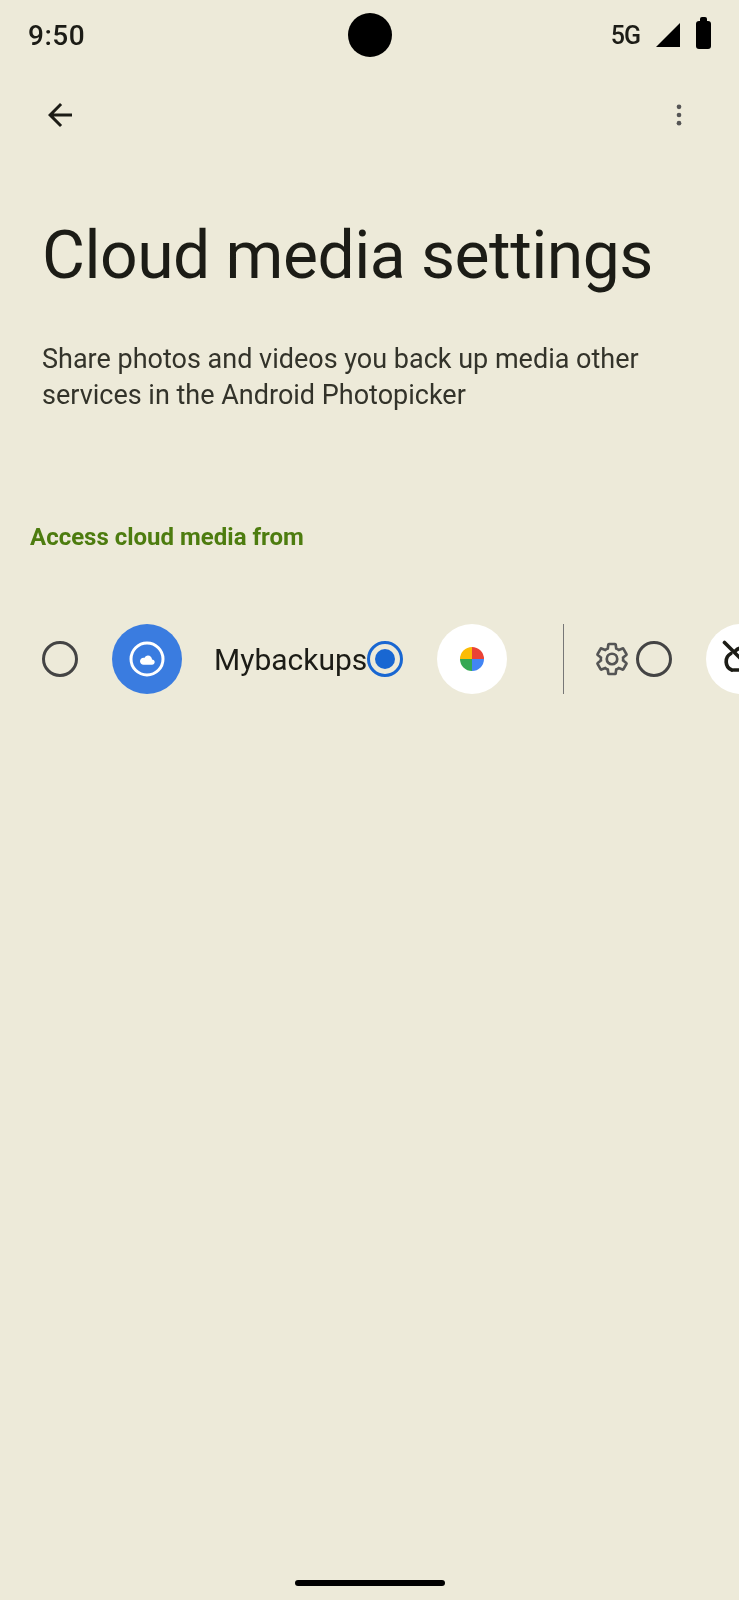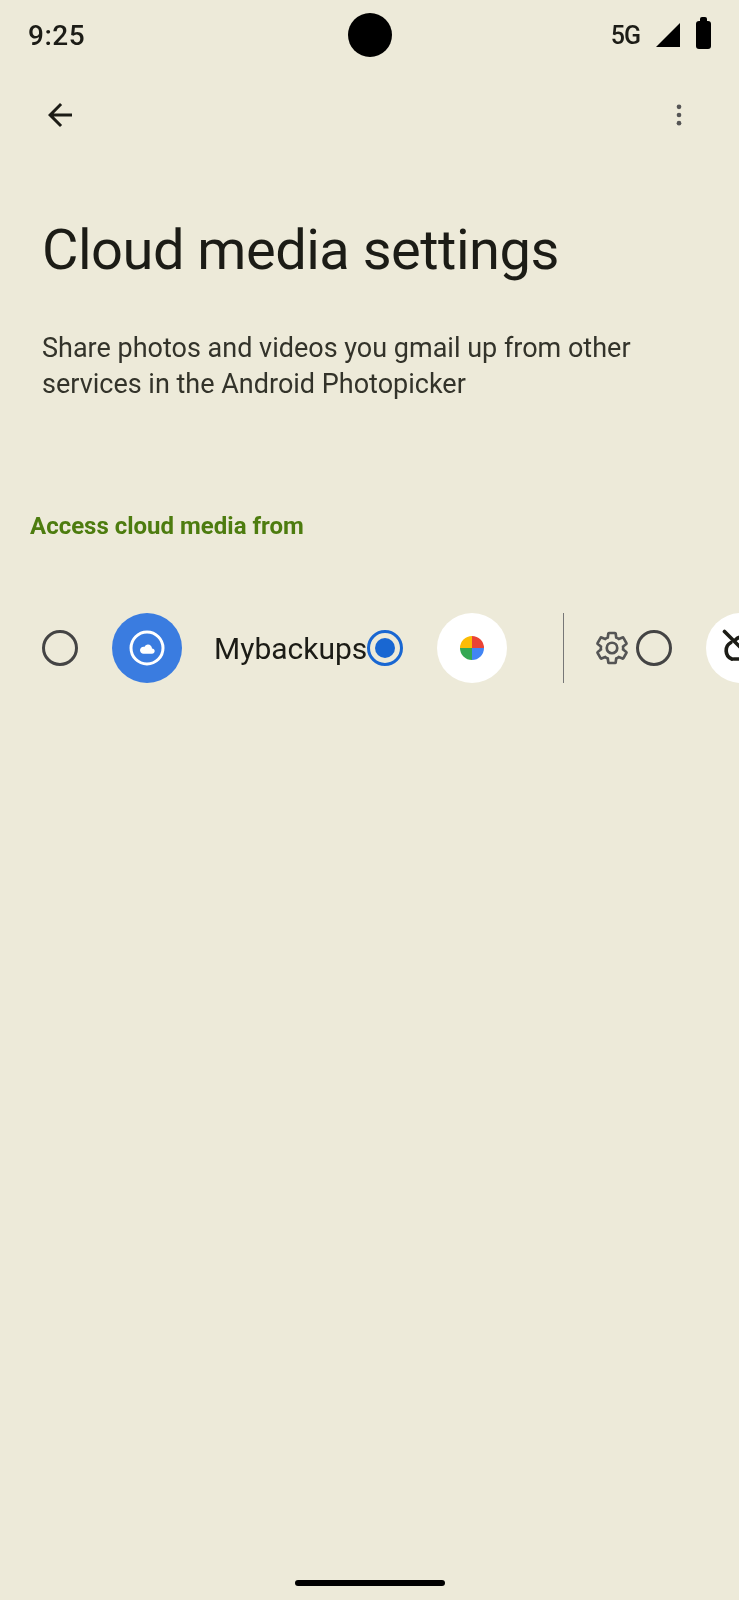--- a/index.html
+++ b/index.html
@@ -54,21 +54,21 @@
     display: flex;
     align-items: center;
     justify-content: space-between;
     padding: 0 40px;
   }
   .back-btn { width: 40px; height: 40px; display: flex; align-items: center; justify-content: center; cursor: pointer; }
   .more-btn { width: 40px; height: 40px; display: flex; align-items: center; justify-content: center; cursor: pointer; }
   
   .content { padding: 60px 42px 0 42px; }
   .page-title {
-    font-size: 56px;
+    font-size: 66px;
     font-weight: 400;
     line-height: 1.1;
     margin-bottom: 48px;
     letter-spacing: -0.5px;
   }
   .page-desc {
     font-size: 27px;
     line-height: 1.35;
     color: #33332a;
     margin-bottom: 110px;
@@ -128,21 +128,21 @@
     position: absolute;
     bottom: 14px; left: 50%;
     transform: translateX(-50%);
     width: 150px; height: 6px; background: #000; border-radius: 4px;
   }
 </style>
 </head>
 <body>
 
 <div class="status-bar">
-  <div class="status-left">9:25</div>
+  <div class="status-left">9:50</div>
   <div class="status-center"></div>
   <div class="status-right">
     <span class="net">5G</span>
     <div class="tri"></div>
     <div class="batt"></div>
   </div>
 </div>
 
 <div class="app-bar">
   <div class="back-btn">
@@ -154,21 +154,21 @@
     <svg width="28" height="28" viewBox="0 0 24 24">
       <circle cx="12" cy="5" r="2" fill="#555"></circle>
       <circle cx="12" cy="12" r="2" fill="#555"></circle>
       <circle cx="12" cy="19" r="2" fill="#555"></circle>
     </svg>
   </div>
 </div>
 
 <div class="content">
   <h1 class="page-title">Cloud media settings</h1>
-  <p class="page-desc">Share photos and videos you gmail up from other services in the Android Photopicker</p>
+  <p class="page-desc">Share photos and videos you back up media other services in the Android Photopicker</p>
 
   <div class="section-label">Access cloud media from</div>
 
   <div class="option-list">
 
     <div class="option-row">
       <div class="radio"></div>
       <div class="app-icon mybackups-icon">
         <svg viewBox="0 0 44 44">
           <circle cx="22" cy="22" r="16" fill="none" stroke="#fff" stroke-width="3"></circle>

